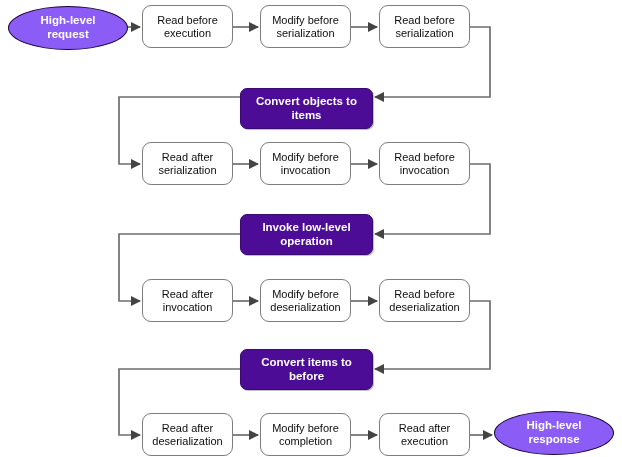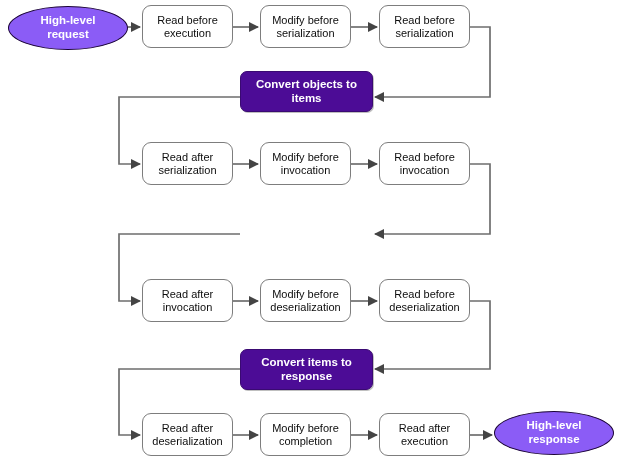--- a/index.html
+++ b/index.html
@@ -118,55 +118,59 @@
   </div>
   <div class="node box" style="left:260px; top:5px; width:91px; height:43px;">
     <span class="lbl">Modify before
 serialization</span>
   </div>
   <div class="node box" style="left:379px; top:5px; width:91px; height:43px;">
     <span class="lbl">Read before
 serialization</span>
   </div>
 
-  <div class="node pbox" style="left:240px; top:71px; width:133px; height:41px;">
+  <div class="node pbox" style="left:240px; top:88px; width:133px; height:41px;">
     <span class="lbl">Convert objects to
 items</span>
   </div>
 
   <div class="node box" style="left:142px; top:142px; width:91px; height:43px;">
     <span class="lbl">Read after
 serialization</span>
   </div>
   <div class="node box" style="left:260px; top:142px; width:91px; height:43px;">
     <span class="lbl">Modify before
 invocation</span>
   </div>
   <div class="node box" style="left:379px; top:142px; width:91px; height:43px;">
     <span class="lbl">Read before
 invocation</span>
   </div>
 
+  <div class="node pbox" style="left:240px; top:214px; width:133px; height:41px;">
+    <span class="lbl">Invoke low-level
+operation</span>
+  </div>
 
   <div class="node box" style="left:142px; top:279px; width:91px; height:43px;">
     <span class="lbl">Read after
 invocation</span>
   </div>
   <div class="node box" style="left:260px; top:279px; width:91px; height:43px;">
     <span class="lbl">Modify before
 deserialization</span>
   </div>
   <div class="node box" style="left:379px; top:279px; width:91px; height:43px;">
     <span class="lbl">Read before
 deserialization</span>
   </div>
 
   <div class="node pbox" style="left:240px; top:349px; width:133px; height:41px;">
     <span class="lbl">Convert items to
-response</span>
+before</span>
   </div>
 
   <div class="node box" style="left:142px; top:413px; width:91px; height:43px;">
     <span class="lbl">Read after
 deserialization</span>
   </div>
   <div class="node box" style="left:260px; top:413px; width:91px; height:43px;">
     <span class="lbl">Modify before
 completion</span>
   </div>

